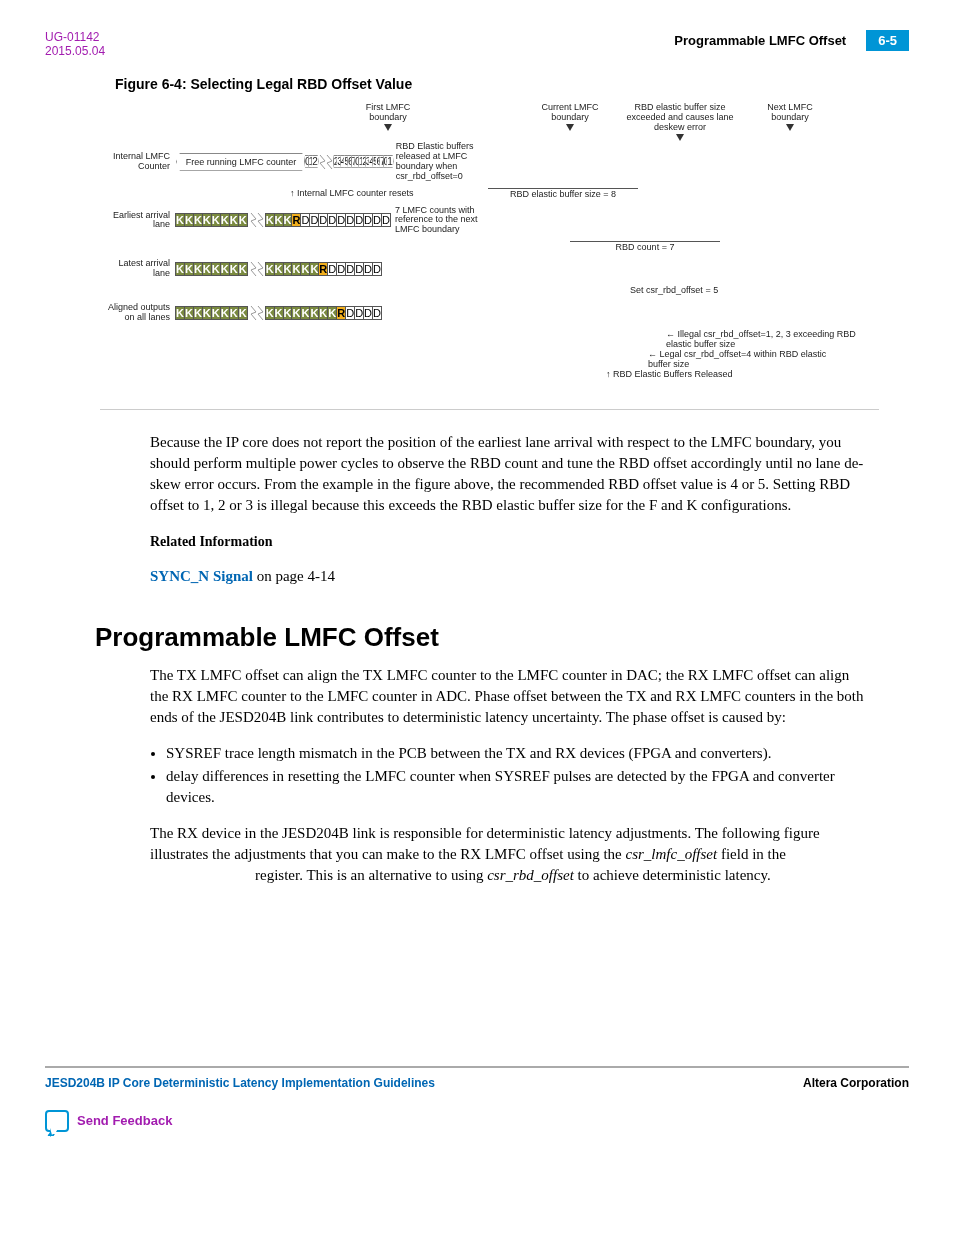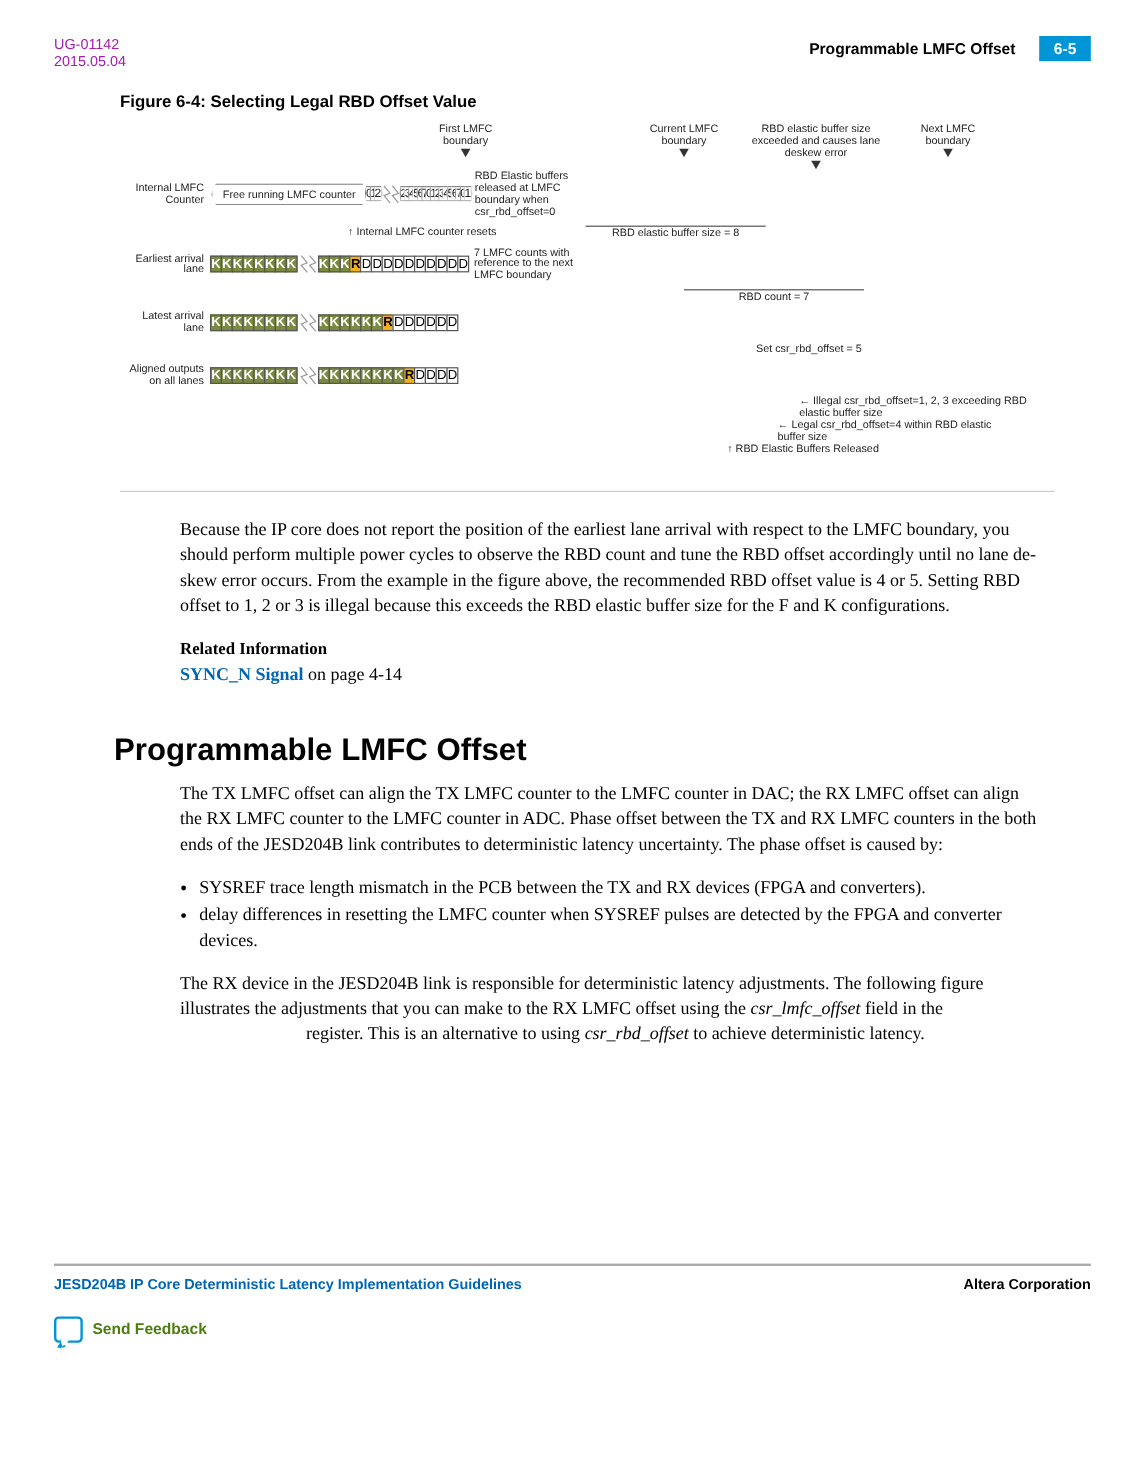--- a/index.html
+++ b/index.html
@@ -26,21 +26,21 @@
     background: #0095d6;
     color: #fff;
     font-weight: bold;
     padding: 3px 12px;
     font-size: 13px;
   }
   .figure-title {
     font-family: Arial, Helvetica, sans-serif;
     font-weight: bold;
     font-size: 14px;
-    margin-left: 55px;
+    margin-left: 70px;
     margin-bottom: 10px;
   }
   .figure-wrap {
     margin: 0 30px 0 55px;
     border-bottom: 1px solid #ccc;
     padding-bottom: 20px;
   }
   
   .fig { font-family: Arial, Helvetica, sans-serif; font-size: 9px; color:#222; }
   .fig .lbl-row { position: relative; height: 40px; }
@@ -74,21 +74,21 @@
     flex:1; border:1px solid #888; height:18px; text-align:center; line-height:16px; font-size:9px; background:#fff;
     clip-path: polygon(3% 0, 97% 0, 100% 50%, 97% 100%, 3% 100%, 0 50%);
   }
   .annot-row { position:relative; height:18px; }
   .annot { position:absolute; font-size:9px; }
   .right-annot { font-size:9px; line-height:1.1; width:90px; margin-left:4px; }
 
   
   .content { margin: 22px 40px 0 105px; }
   .para { font-size: 15px; line-height: 1.4; margin-bottom: 15px; }
-  .related-head { font-weight: bold; font-size: 14px; font-family: Georgia, serif; margin-top: 18px; margin-bottom: 3px; }
+  .related-head { font-weight: bold; font-size: 14px; font-family: Georgia, serif; margin-top: 18px; margin-bottom: 16px; }
   .link { color: #0066b3; font-weight: bold; cursor: pointer; }
   h2.section {
     font-family: Arial, Helvetica, sans-serif;
     font-weight: bold;
     font-size: 26px;
     margin: 35px 40px 12px 50px;
   }
   ul.bullets { margin-left: 16px; margin-bottom: 15px; }
   ul.bullets li { font-size:15px; line-height:1.4; margin-bottom:2px; }
   .italic { font-style: italic; }
@@ -108,21 +108,21 @@
     width: 24px; height: 22px; border:2px solid #0095d6; border-radius:4px; position:relative;
   }
   .feedback-icon::after {
     content:''; position:absolute; bottom:-7px; left:3px; width:0;height:0;
     border-left:2px solid #0095d6; border-bottom:2px solid transparent;
     border-right:6px solid transparent; border-top:7px solid #fff;
   }
   .feedback-icon .tail {
      position:absolute; bottom:-6px; left:3px; width:6px; height:8px; background:#fff; border-left:2px solid #0095d6; border-bottom:2px solid #0095d6; transform: skewX(-30deg);
   }
-  .feedback-text { color:#4d7c0f; font-weight:bold; font-family:Arial,sans-serif; font-size:13px; cursor:pointer; }
+  .feedback-text { color:#a21caf; font-weight:bold; font-family:Arial,sans-serif; font-size:13px; cursor:pointer; }
 </style>
 </head>
 <body>
 
 <div class="header-row">
   <div class="header-left">
     <div>UG-01142</div>
     <div>2015.05.04</div>
   </div>
   <div class="header-right">

